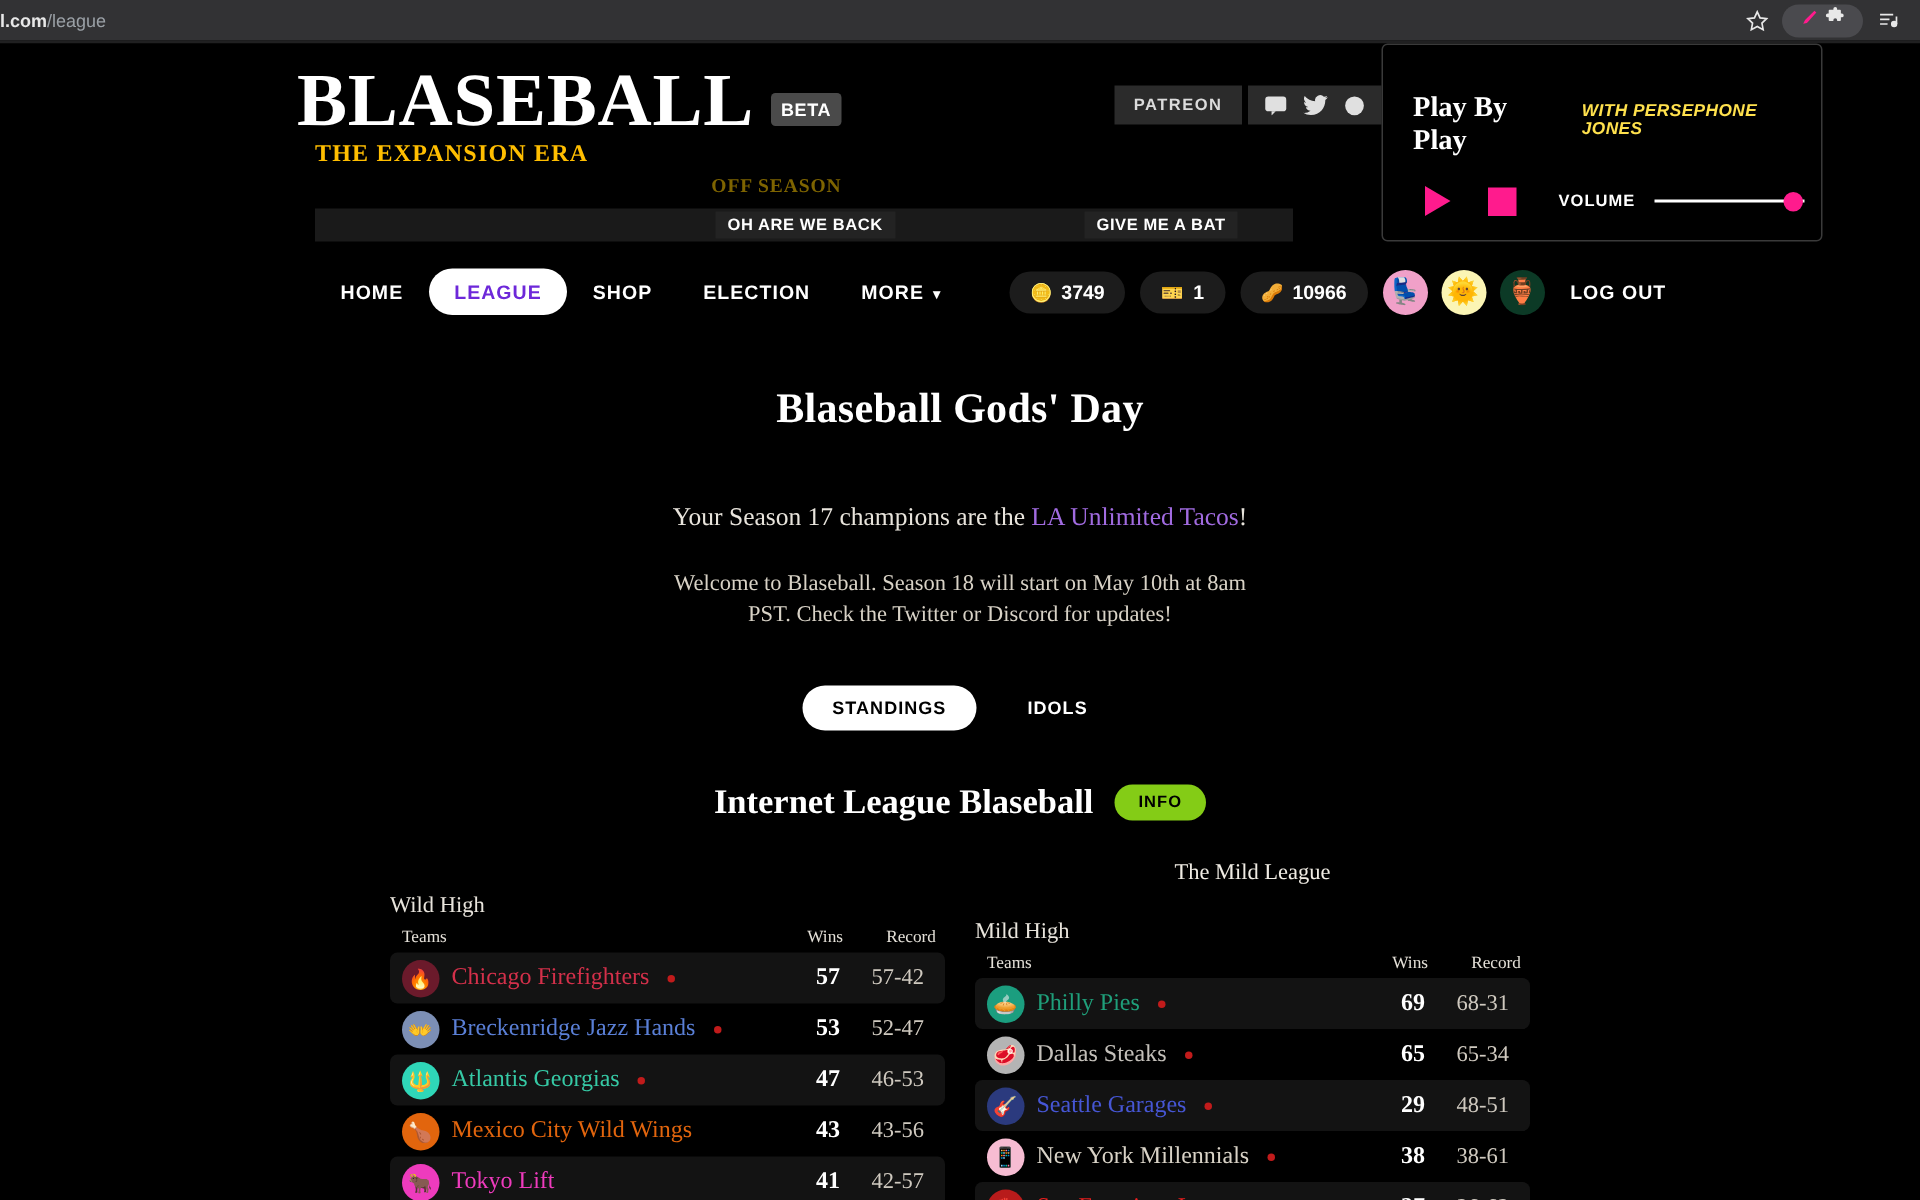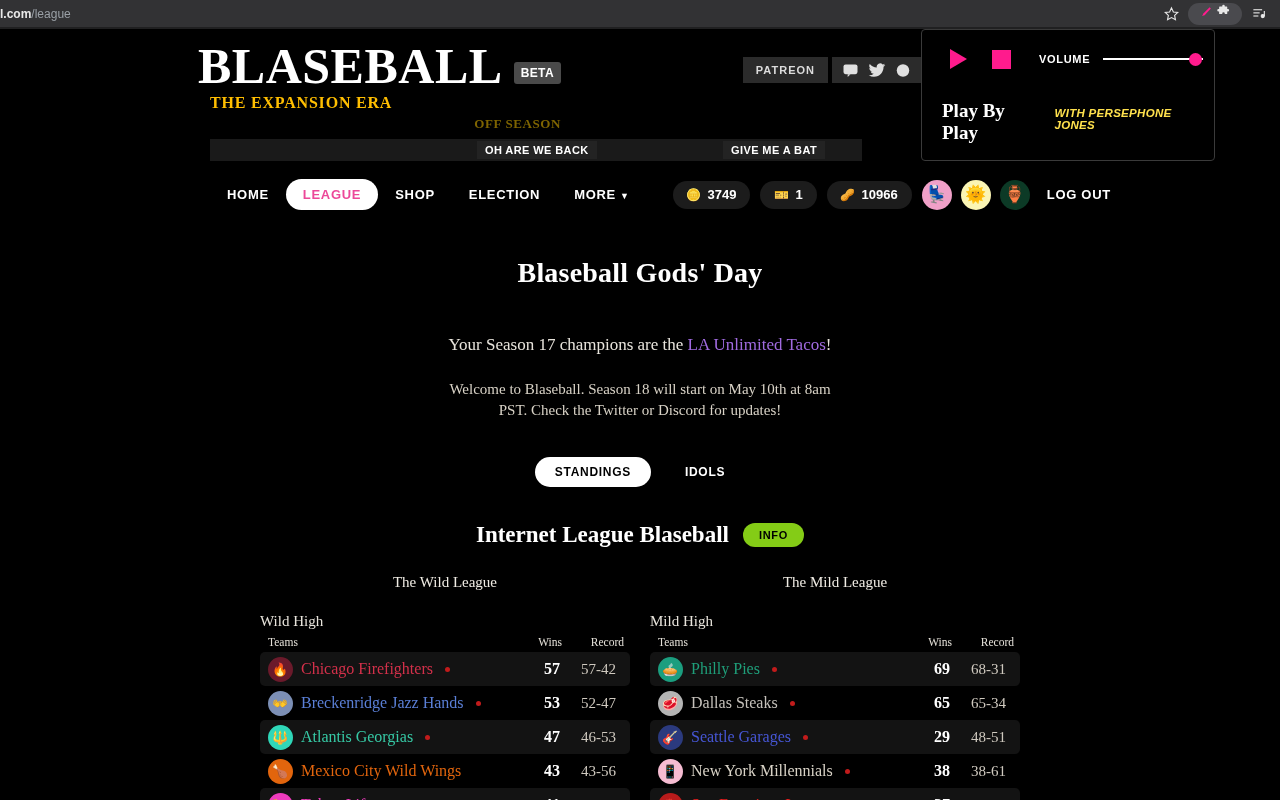--- a/index.html
+++ b/index.html
@@ -69,21 +69,21 @@
     font-size: 11px; font-weight: bold; color: #fff; letter-spacing: 0.4px;
   }
   .ticker-item { position: absolute; background: #232323; padding: 3px 8px; }
 
   
   #nav { position: absolute; left: 210px; top: 150px; display: flex; align-items: center; gap: 0; }
   .nav-link {
     color: #fff; font-size: 13px; font-weight: bold; letter-spacing: 0.7px;
     padding: 8px 17px; border-radius: 16px; white-space: nowrap; cursor: pointer;
   }
-  .nav-link.active { background: #fff; color: #ec4899; }
+  .nav-link.active { background: #fff; color: #6d28d9; }
   #nav-spacer { width: 26px; }
   .currency {
     background: #1c1c1c; border-radius: 15px; height: 28px;
     display: flex; align-items: center; gap: 6px; padding: 0 14px;
     color: #fff; font-size: 13px; font-weight: bold; margin-right: 10px; cursor: pointer;
   }
   .avatar {
     width: 30px; height: 30px; border-radius: 50%;
     display: flex; align-items: center; justify-content: center;
     font-size: 17px; margin-right: 9px; cursor: pointer; line-height: 1;
@@ -264,33 +264,33 @@
         </div>
         <div class="avatar" style="background:#0c3a26;">
           <span>🏺</span>
         </div>
 
         <div id="logout">LOG OUT</div>
       </div>
     </div>
 
     <div id="pbp">
+      <div id="pbp-title-row">
+        <span id="pbp-title">Play By Play</span>
+        <span id="pbp-sub">WITH PERSEPHONE JONES</span>
+      </div>
       <div id="pbp-controls">
         <div id="play-btn"></div>
         <div id="stop-btn"></div>
         <span id="vol-label">VOLUME</span>
         <div id="vol-slider">
           <div id="vol-track"></div>
           <div id="vol-knob"></div>
         </div>
       </div>
-      <div id="pbp-title-row">
-        <span id="pbp-title">Play By Play</span>
-        <span id="pbp-sub">WITH PERSEPHONE JONES</span>
-      </div>
     </div>
 
     <div id="main">
       <h1 id="gods-day">Blaseball Gods' Day</h1>
 
       <div id="champ-line">
         <span>Your Season 17 champions are the </span><span id="champ-team">LA Unlimited Tacos</span><span>!</span>
       </div>
 
       <div id="welcome">Welcome to Blaseball. Season 18 will start on May 10th at 8am PST. Check the Twitter or Discord for updates!</div>
@@ -301,21 +301,20 @@
       </div>
 
       <div id="ilb-row">
         <span id="ilb-title">Internet League Blaseball</span>
         <span id="info-pill">INFO</span>
       </div>
 
       <div id="standings">
 
         <div class="league-col">
-          <div class="league-name">The Wild League</div>
           <div class="division-name">Wild High</div>
           <table class="standings-table">
             <thead>
                 <tr>
               <th class="th-team">Teams</th>
               <th>Wins</th>
               <th>Record</th>
             </tr>
               </thead>
             <tbody id="wild-body">

